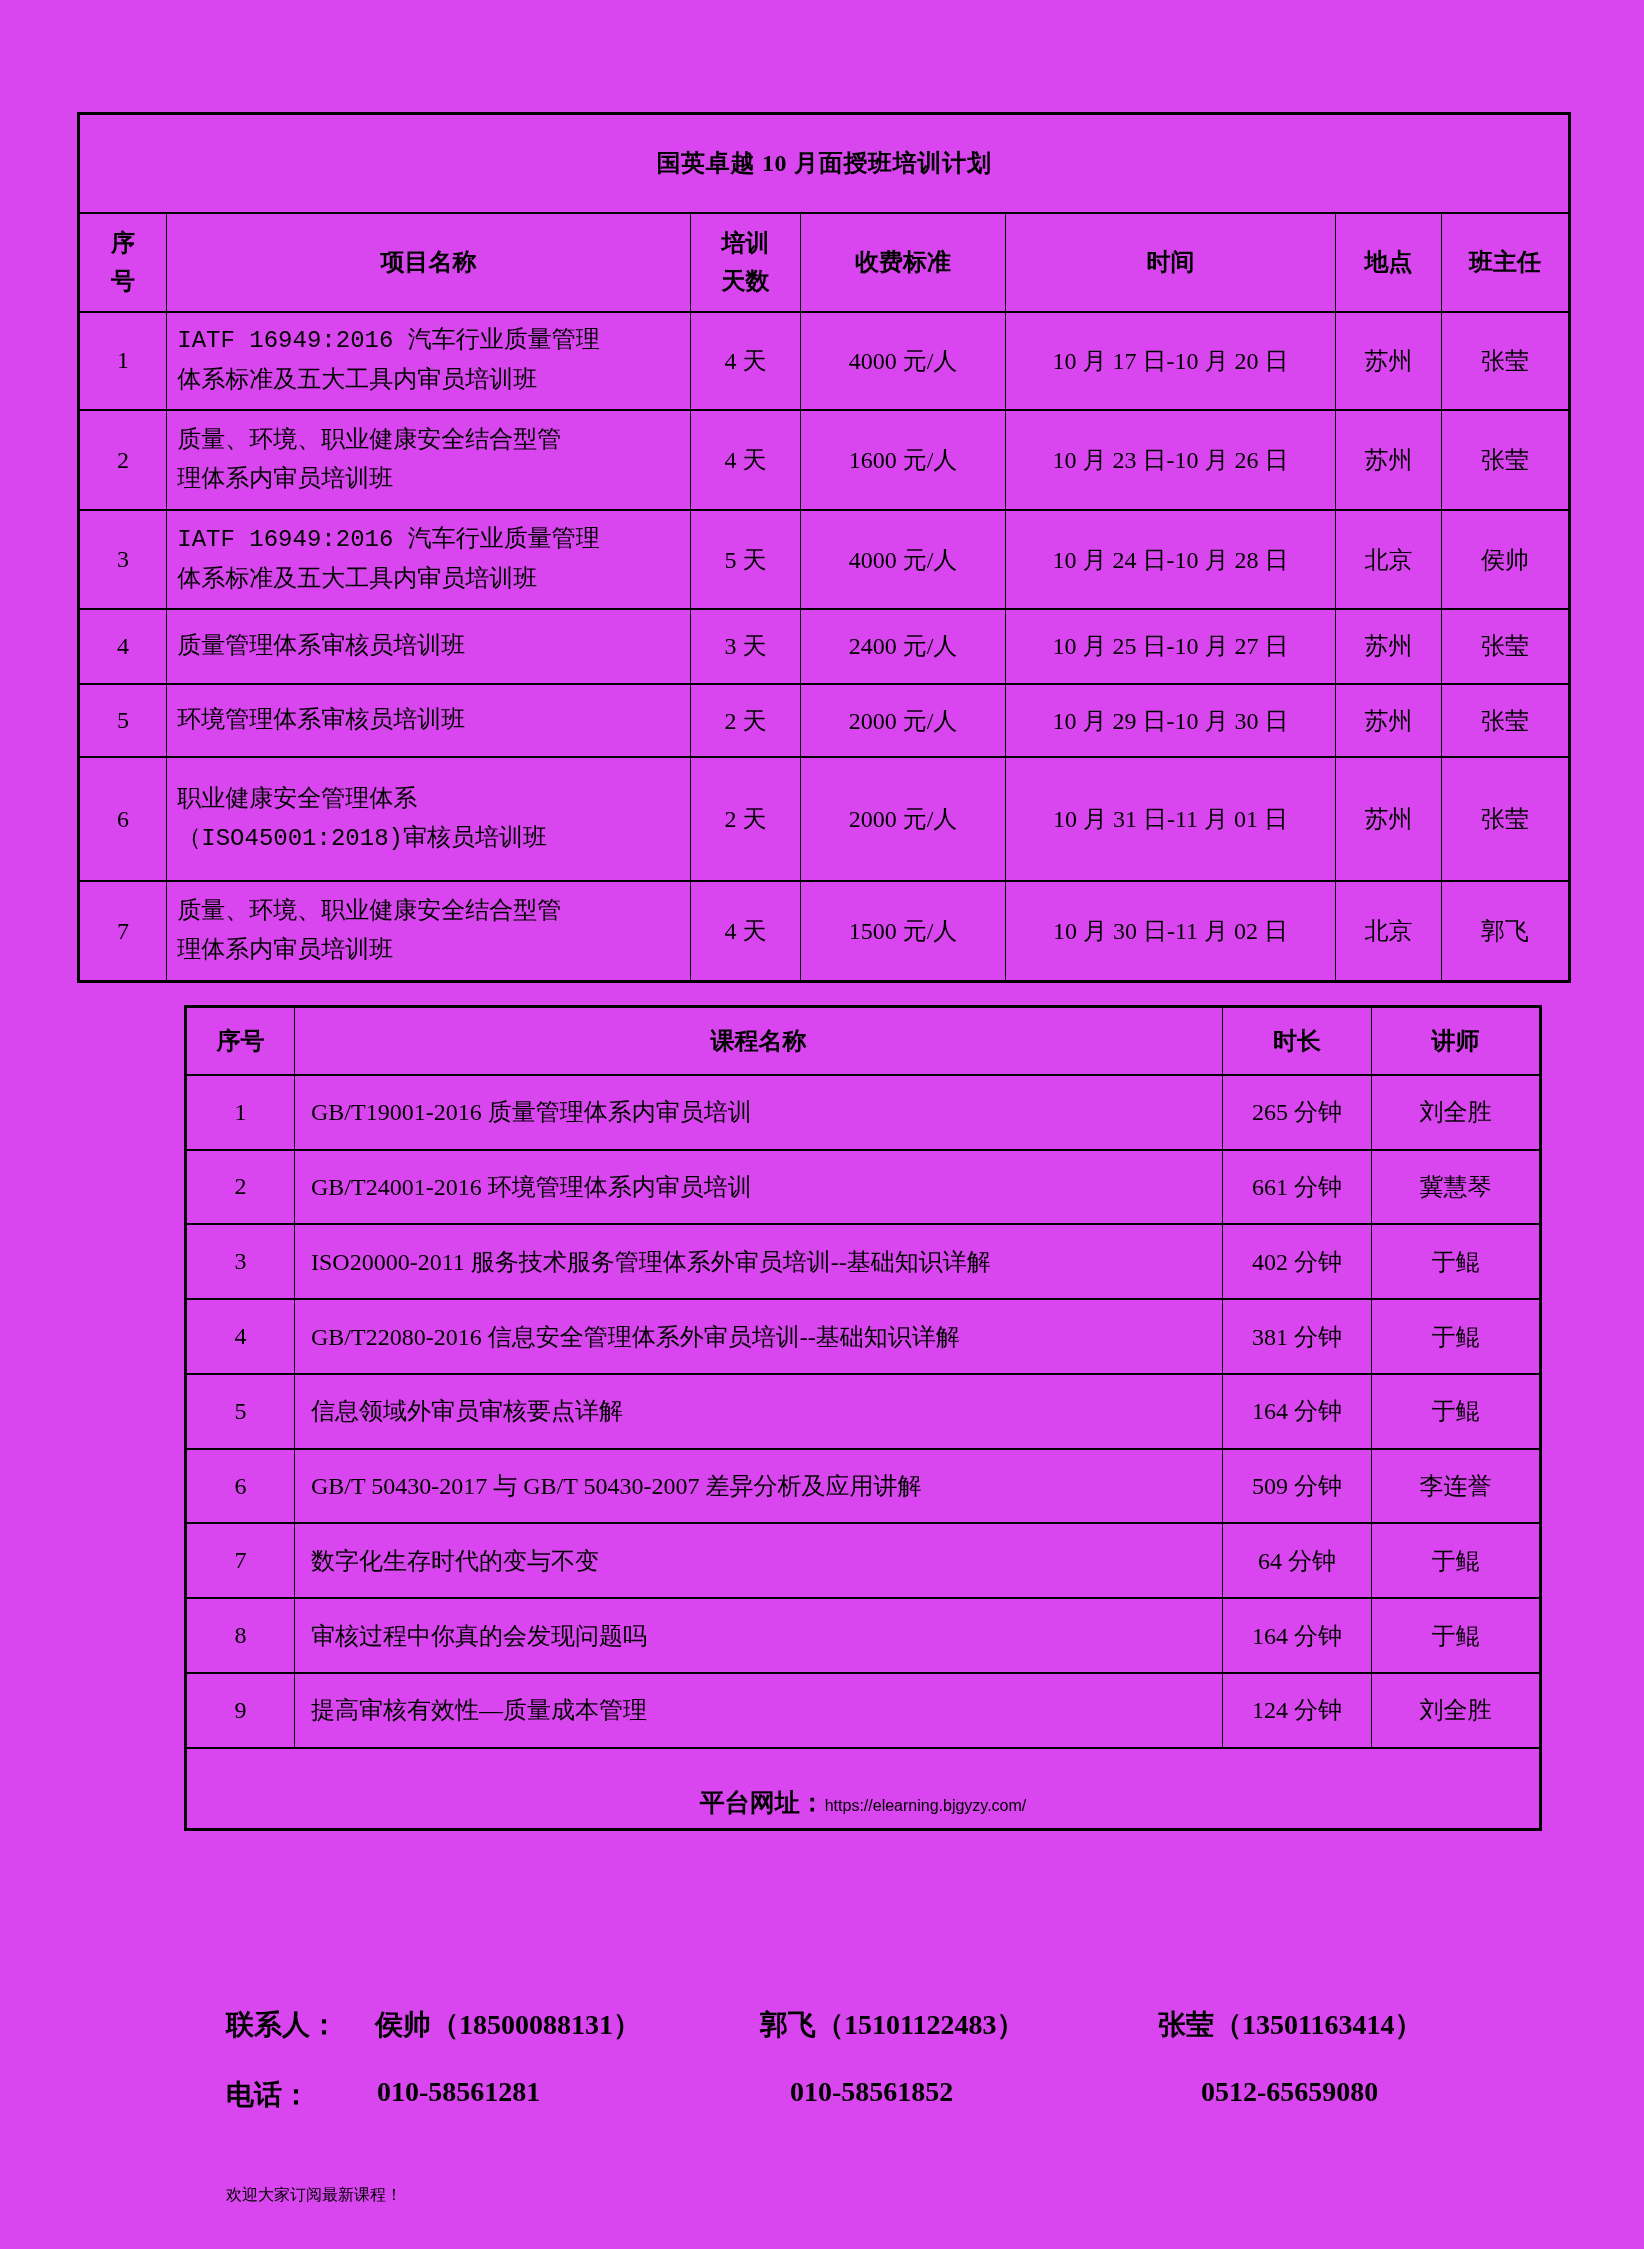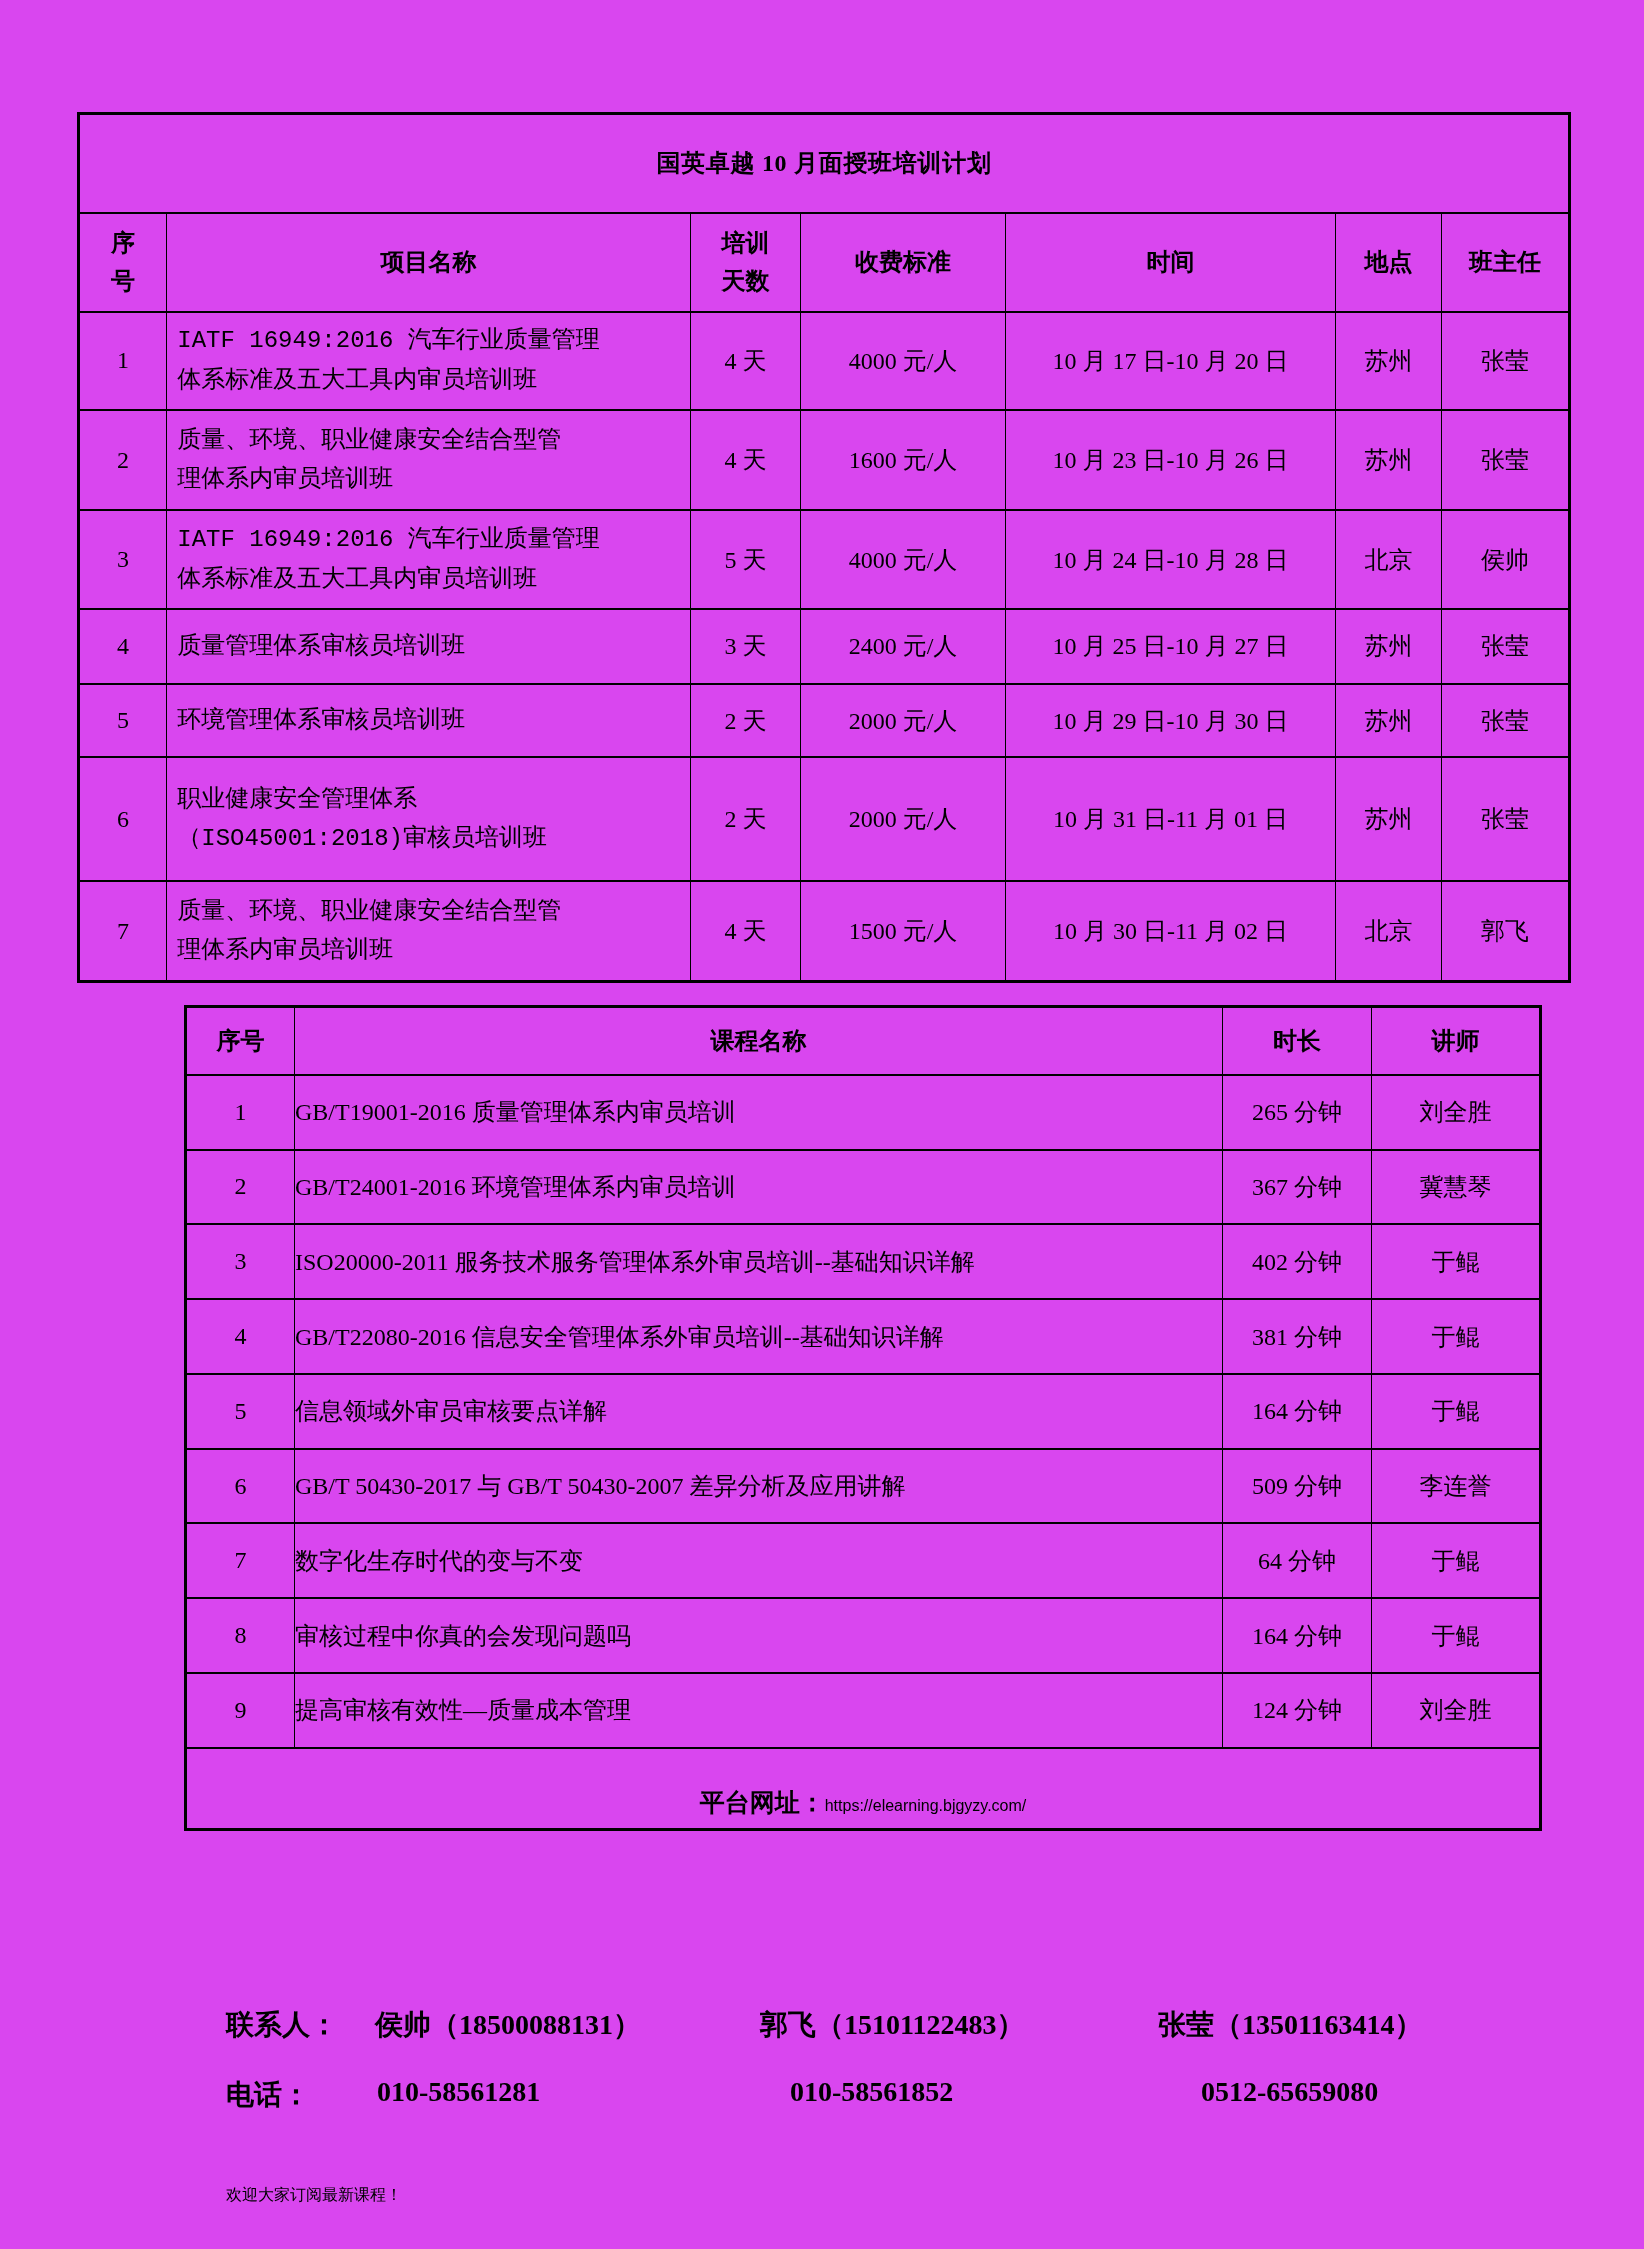--- a/index.html
+++ b/index.html
@@ -76,21 +76,21 @@
   }
   .t2 col.c-no       { width: 109px; }
   .t2 col.c-name     { width: 928px; }
   .t2 col.c-duration { width: 149px; }
   .t2 col.c-lecturer { width: 169px; }
   .t2 .table-title-cell { height: 94px; }
   .t2 thead th { font-weight: bold; height: 60px; }
   .t2 tbody td { height: 67px; }
   .t2 td.cell-name {
     text-align: left;
-    padding-left: 0;
+    padding-left: 16px;
   }
   .t2 td.platform-cell {
     height: 73px;
     font-size: 25px;
   }
   .platform-label { font-weight: bold; }
   .platform-url {
     font-family: Liberation Sans, sans-serif;
     font-size: 16px;
   }
@@ -236,21 +236,21 @@
     <tbody>
       <tr>
         <td>1</td>
         <td class="cell-name">GB/T19001-2016 质量管理体系内审员培训</td>
         <td>265 分钟</td>
         <td>刘全胜</td>
       </tr>
       <tr>
         <td>2</td>
         <td class="cell-name">GB/T24001-2016 环境管理体系内审员培训</td>
-        <td>367 分钟</td>
+        <td>661 分钟</td>
         <td>冀慧琴</td>
       </tr>
       <tr>
         <td>3</td>
         <td class="cell-name">ISO20000-2011 服务技术服务管理体系外审员培训--基础知识详解</td>
         <td>402 分钟</td>
         <td>于鲲</td>
       </tr>
       <tr>
         <td>4</td>

